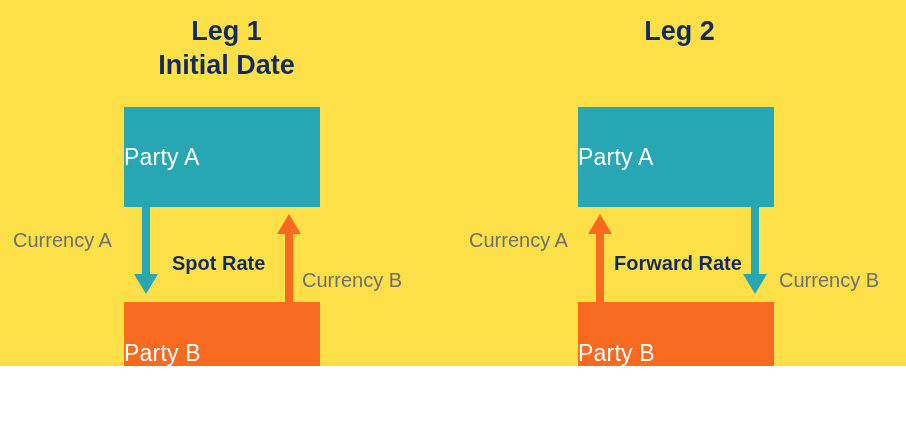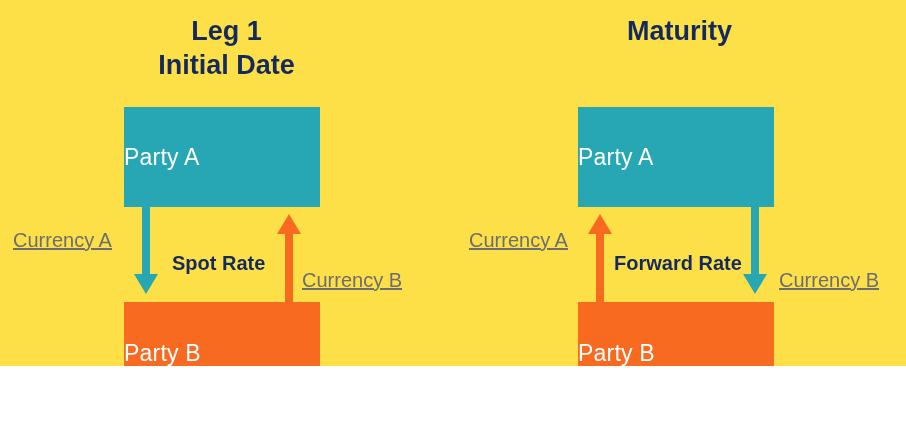--- a/index.html
+++ b/index.html
@@ -85,21 +85,20 @@
   .arrow-up-left    { left: 132px; top: 212px; }
   .arrow-down-right { left: 287px; top: 202px; }
 
   
   .flow-label {
     position: absolute;
     color: #6d6e71;
     font-size: 20px;
     font-weight: normal;
     white-space: nowrap;
-    text-decoration: underline;
   }
   .rate-label {
     position: absolute;
     color: #142a5f;
     font-size: 20px;
     font-weight: bold;
     white-space: nowrap;
   }
 
   
@@ -145,21 +144,21 @@
     </div>
 
     <div class="flow-label label-currency-a">Currency A</div>
     <div class="flow-label label-currency-b">Currency B</div>
     <div class="rate-label label-rate">Spot Rate</div>
   </div>
 
   <div class="leg leg-2">
 
     <div class="leg-heading">
-      <span class="line2">Maturity</span>
+      <span>Leg 2</span>
     </div>
 
     <div class="party-box party-a-box">
       <span>Party A</span>
     </div>
 
     <div class="party-box party-b-box">
       <span>Party B</span>
     </div>
 

